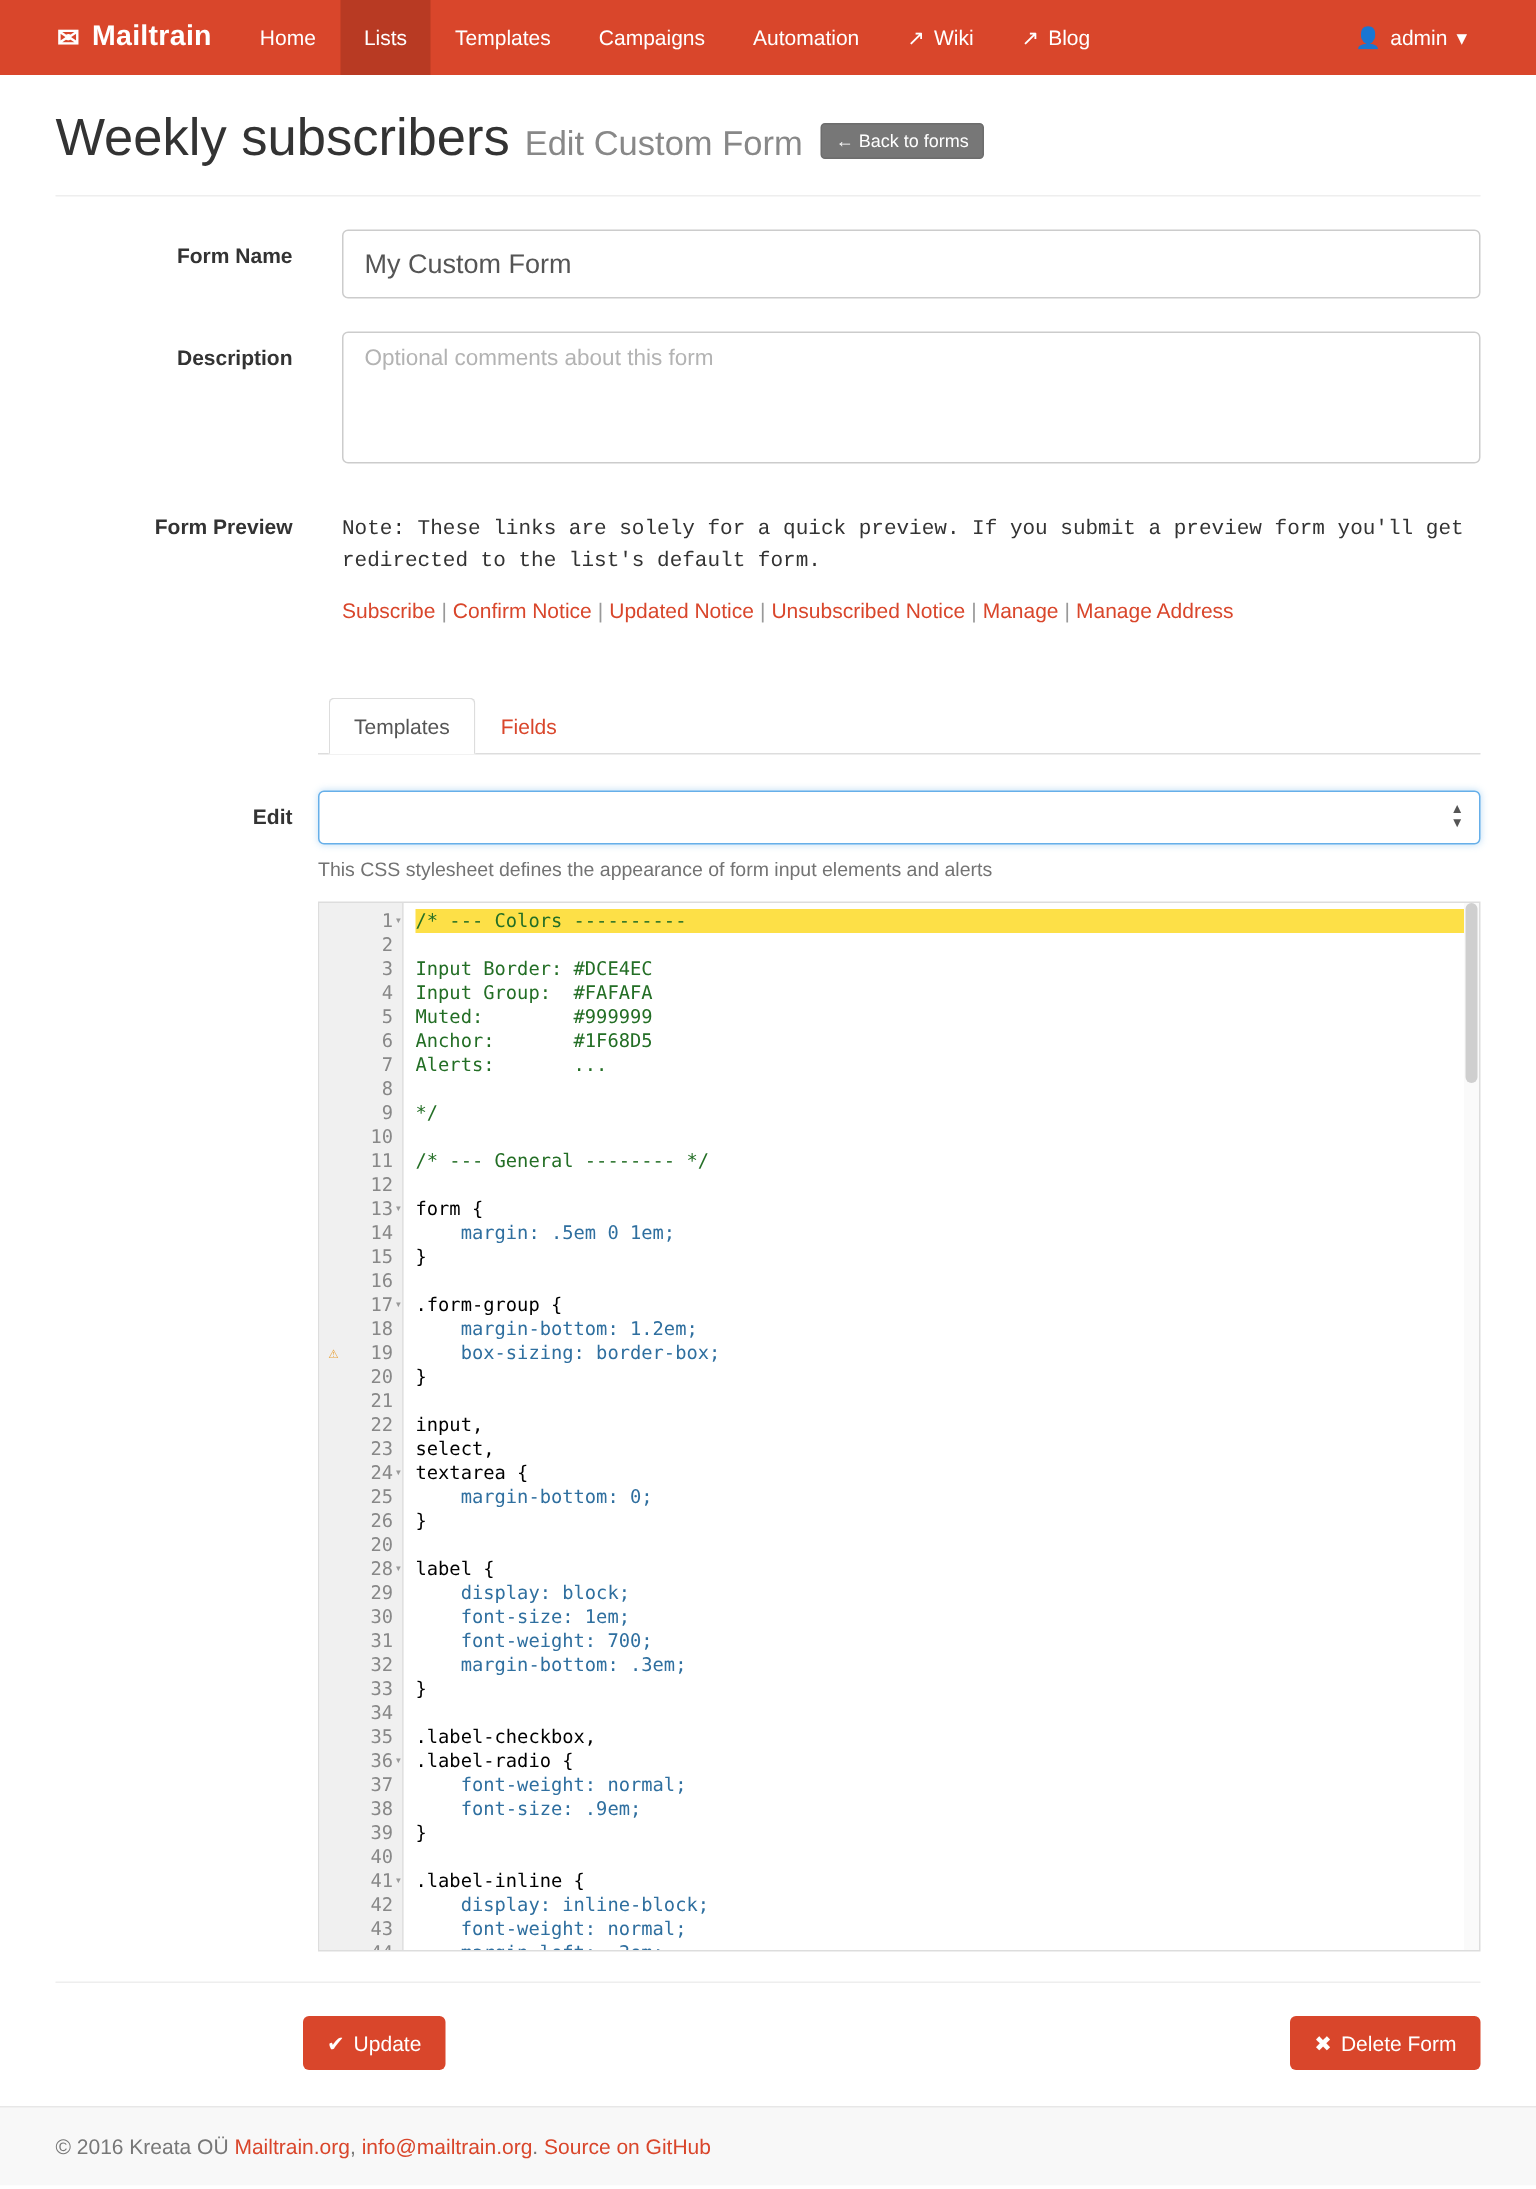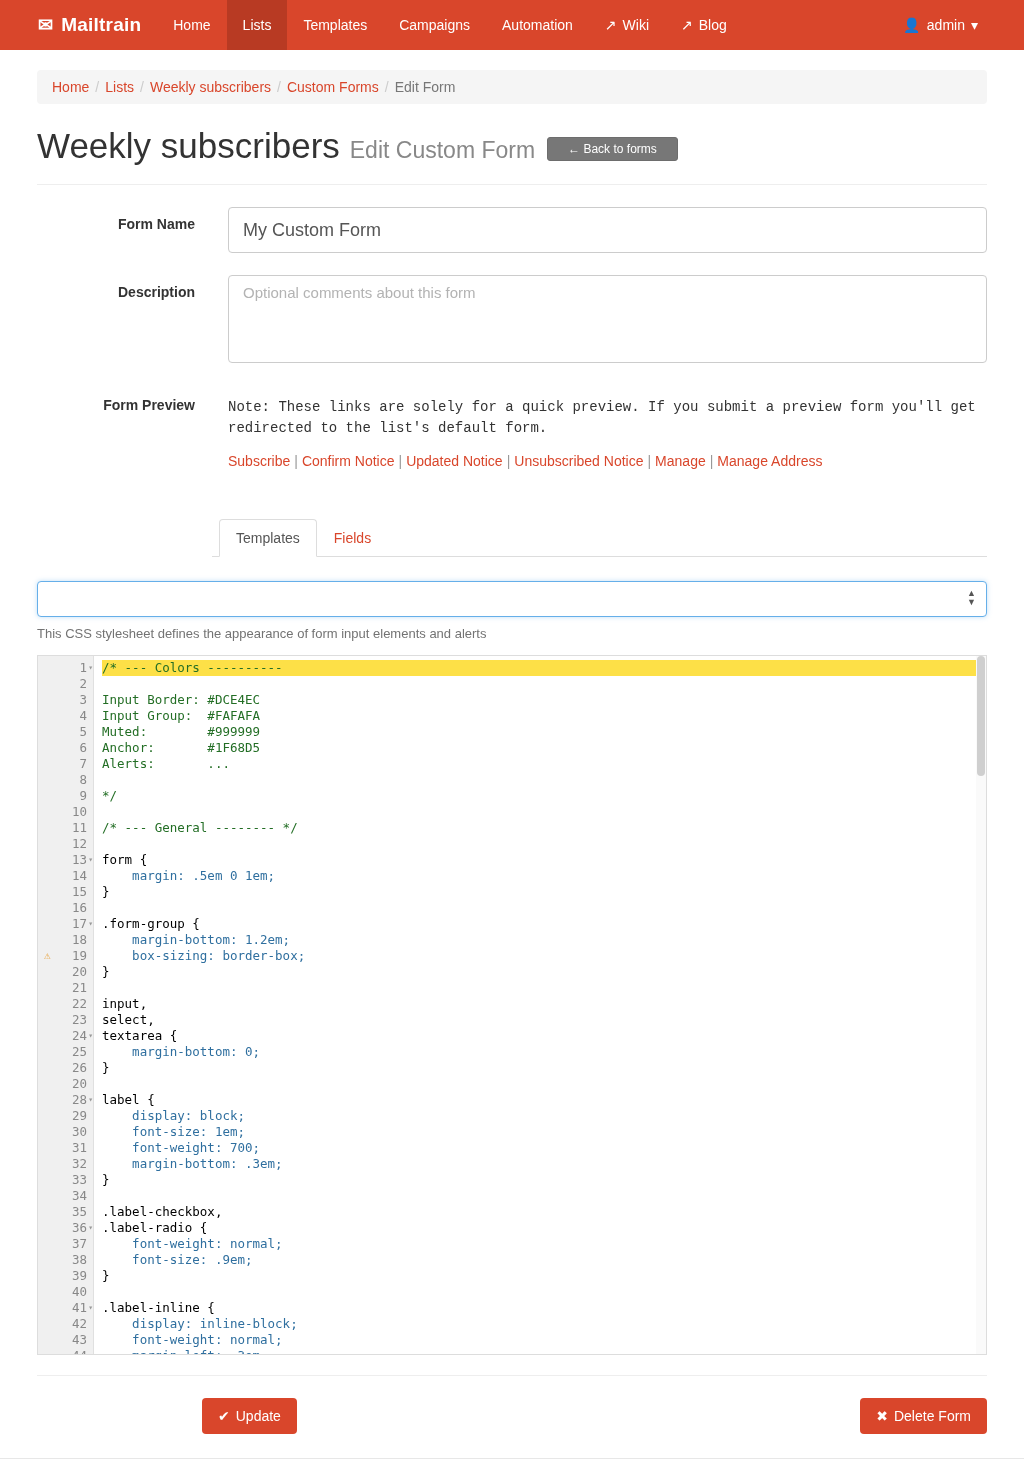--- a/index.html
+++ b/index.html
@@ -90,21 +90,21 @@
     margin-left: 10px;
     font-weight: normal;
   }
   .btn-back {
     margin-left: 12px;
     background: #777;
     color: #fff;
     border: 1px solid #6d6d6d;
     border-radius: 3px;
     font-size: 12px;
-    padding: 4px 20px;
+    padding: 4px 9px;
     cursor: pointer;
     position: relative;
     top: -5px;
     text-align: center;
   }
 
   
   .form-row {
     display: flex;
     margin-top: 22px;
@@ -353,23 +353,20 @@
     <div class="nav-item">
       <span class="ext">👤</span>
       <span>admin</span>
       <span style="margin-left:6px">▾</span>
     </div>
   </div>
 </div>
 
 <div class="container">
 
-  <div class="breadcrumb">
-    <a href="#">Home</a><span class="sep">/</span><a href="#">Lists</a><span class="sep">/</span><a href="#">Weekly subscribers</a><span class="sep">/</span><a href="#">Custom Forms</a><span class="sep">/</span><span>Edit Form</span>
-  </div>
 
   <div class="page-header">
     <h1>Weekly subscribers</h1>
     <span class="subtitle">Edit Custom Form</span>
     <button class="btn-back">← Back to forms</button>
   </div>
 
   <div class="form-row">
     <div class="form-label">Form Name</div>
     <div class="form-field">
@@ -395,20 +392,21 @@
   </div>
 
   <div class="tabs-wrap">
     <div class="tabs">
       <div class="tab active">Templates</div>
       <div class="tab">Fields</div>
     </div>
   </div>
 
   <div class="select-row">
+    <div class="form-label">Edit</div>
     <div class="select-wrap">
       <select class="form-select">
         <option>Form Input Style</option>
       </select>
       <span class="select-arrow">▲<br>▼</span>
       <div class="select-help">This CSS stylesheet defines the appearance of form input elements and alerts</div>
 
       
       <div class="editor">
         <div class="editor-inner">

